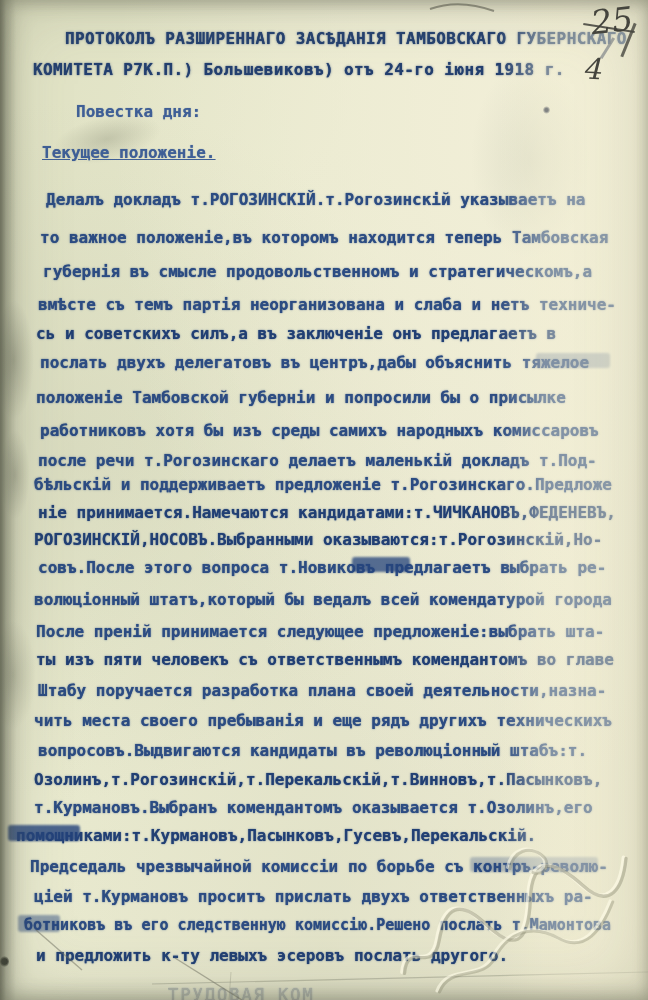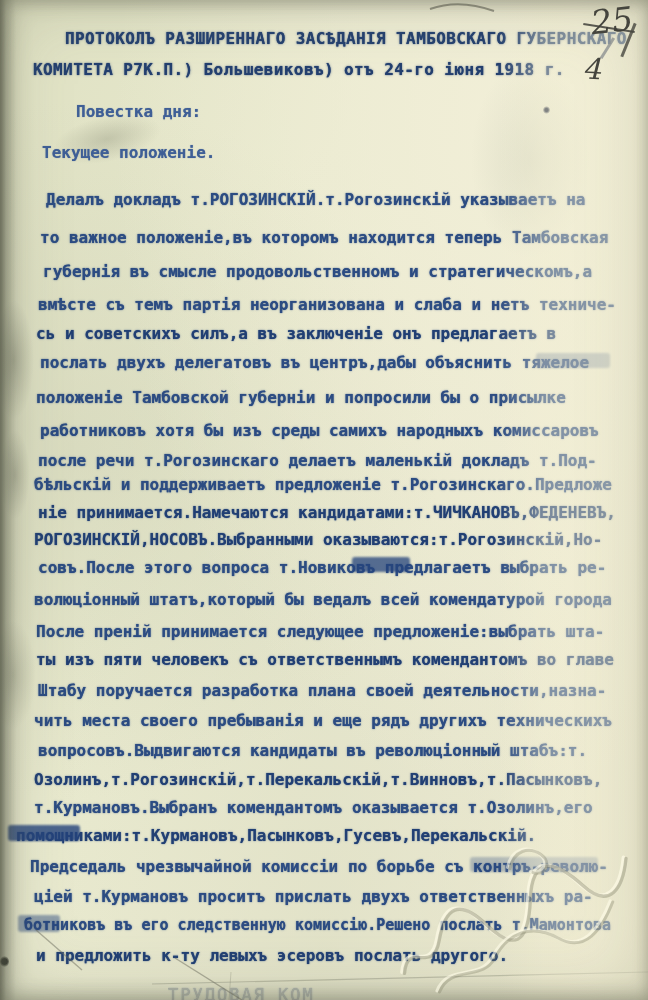--- a/index.html
+++ b/index.html
@@ -54,21 +54,21 @@
 
   <div class="smudge" style="left:52px;top:116px;width:110px;height:46px;background:radial-gradient(ellipse,rgba(112,116,96,.28),rgba(112,116,96,0) 70%);transform:rotate(-12deg);"></div>
   <div class="smudge" style="left:-6px;top:300px;width:40px;height:120px;background:radial-gradient(ellipse,rgba(96,100,84,.35),rgba(96,100,84,0) 70%);"></div>
   <div class="smudge" style="left:0px;top:430px;width:30px;height:90px;background:radial-gradient(ellipse,rgba(96,100,84,.3),rgba(96,100,84,0) 70%);"></div>
   <div class="smudge" style="left:-10px;top:620px;width:46px;height:110px;background:radial-gradient(ellipse,rgba(100,104,86,.25),rgba(100,104,86,0) 70%);"></div>
   <div class="smudge" style="left:470px;top:60px;width:120px;height:200px;background:radial-gradient(ellipse,rgba(150,158,140,.18),rgba(150,158,140,0) 70%);"></div>
 
   <div class="line t" style="left:65px;top:30px;">ПРОТОКОЛЪ РАЗШИРЕННАГО ЗАСѢДАНІЯ ТАМБОВСКАГО ГУБЕРНСКАГО</div>
   <div class="line t" style="left:33px;top:61px;">КОМИТЕТА Р7К.П.) Большевиковъ) отъ 24-го іюня 1918 г.</div>
   <div class="line f" style="left:76px;top:103px;">Повестка дня:</div>
-  <div class="line f" style="left:42px;top:144px;">Текущее положеніе.</div>
+  <div class="line f" style="left:42px;top:144px;text-decoration:underline;">Текущее положеніе.</div>
   <div class="line" style="left:46px;top:191px;">Делалъ докладъ т.РОГОЗИНСКІЙ.т.Рогозинскій указываетъ на</div>
   <div class="line" style="left:40px;top:229px;">то важное положеніе,въ которомъ находится теперь Тамбовская</div>
   <div class="line" style="left:43px;top:263px;">губернія въ смысле продовольственномъ и стратегическомъ,а</div>
   <div class="line" style="left:38px;top:296px;">вмѣсте съ темъ партія неорганизована и слаба и нетъ техниче-</div>
   <div class="line d" style="left:36px;top:325px;">сь и советскихъ силъ,а въ заключеніе онъ предлагаетъ в</div>
   <div class="line" style="left:40px;top:354px;">послать двухъ делегатовъ въ центръ,дабы объяснить тяжелое</div>
   <div class="line" style="left:36px;top:389px;">положеніе Тамбовской губерніи и попросили бы о присылке</div>
   <div class="line" style="left:40px;top:422px;">работниковъ хотя бы изъ среды самихъ народныхъ комиссаровъ</div>
   <div class="line" style="left:38px;top:452px;">после речи т.Рогозинскаго делаетъ маленькій докладъ т.Под-</div>
   <div class="line" style="left:34px;top:476px;">бѣльскій и поддерживаетъ предложеніе т.Рогозинскаго.Предложе</div>

